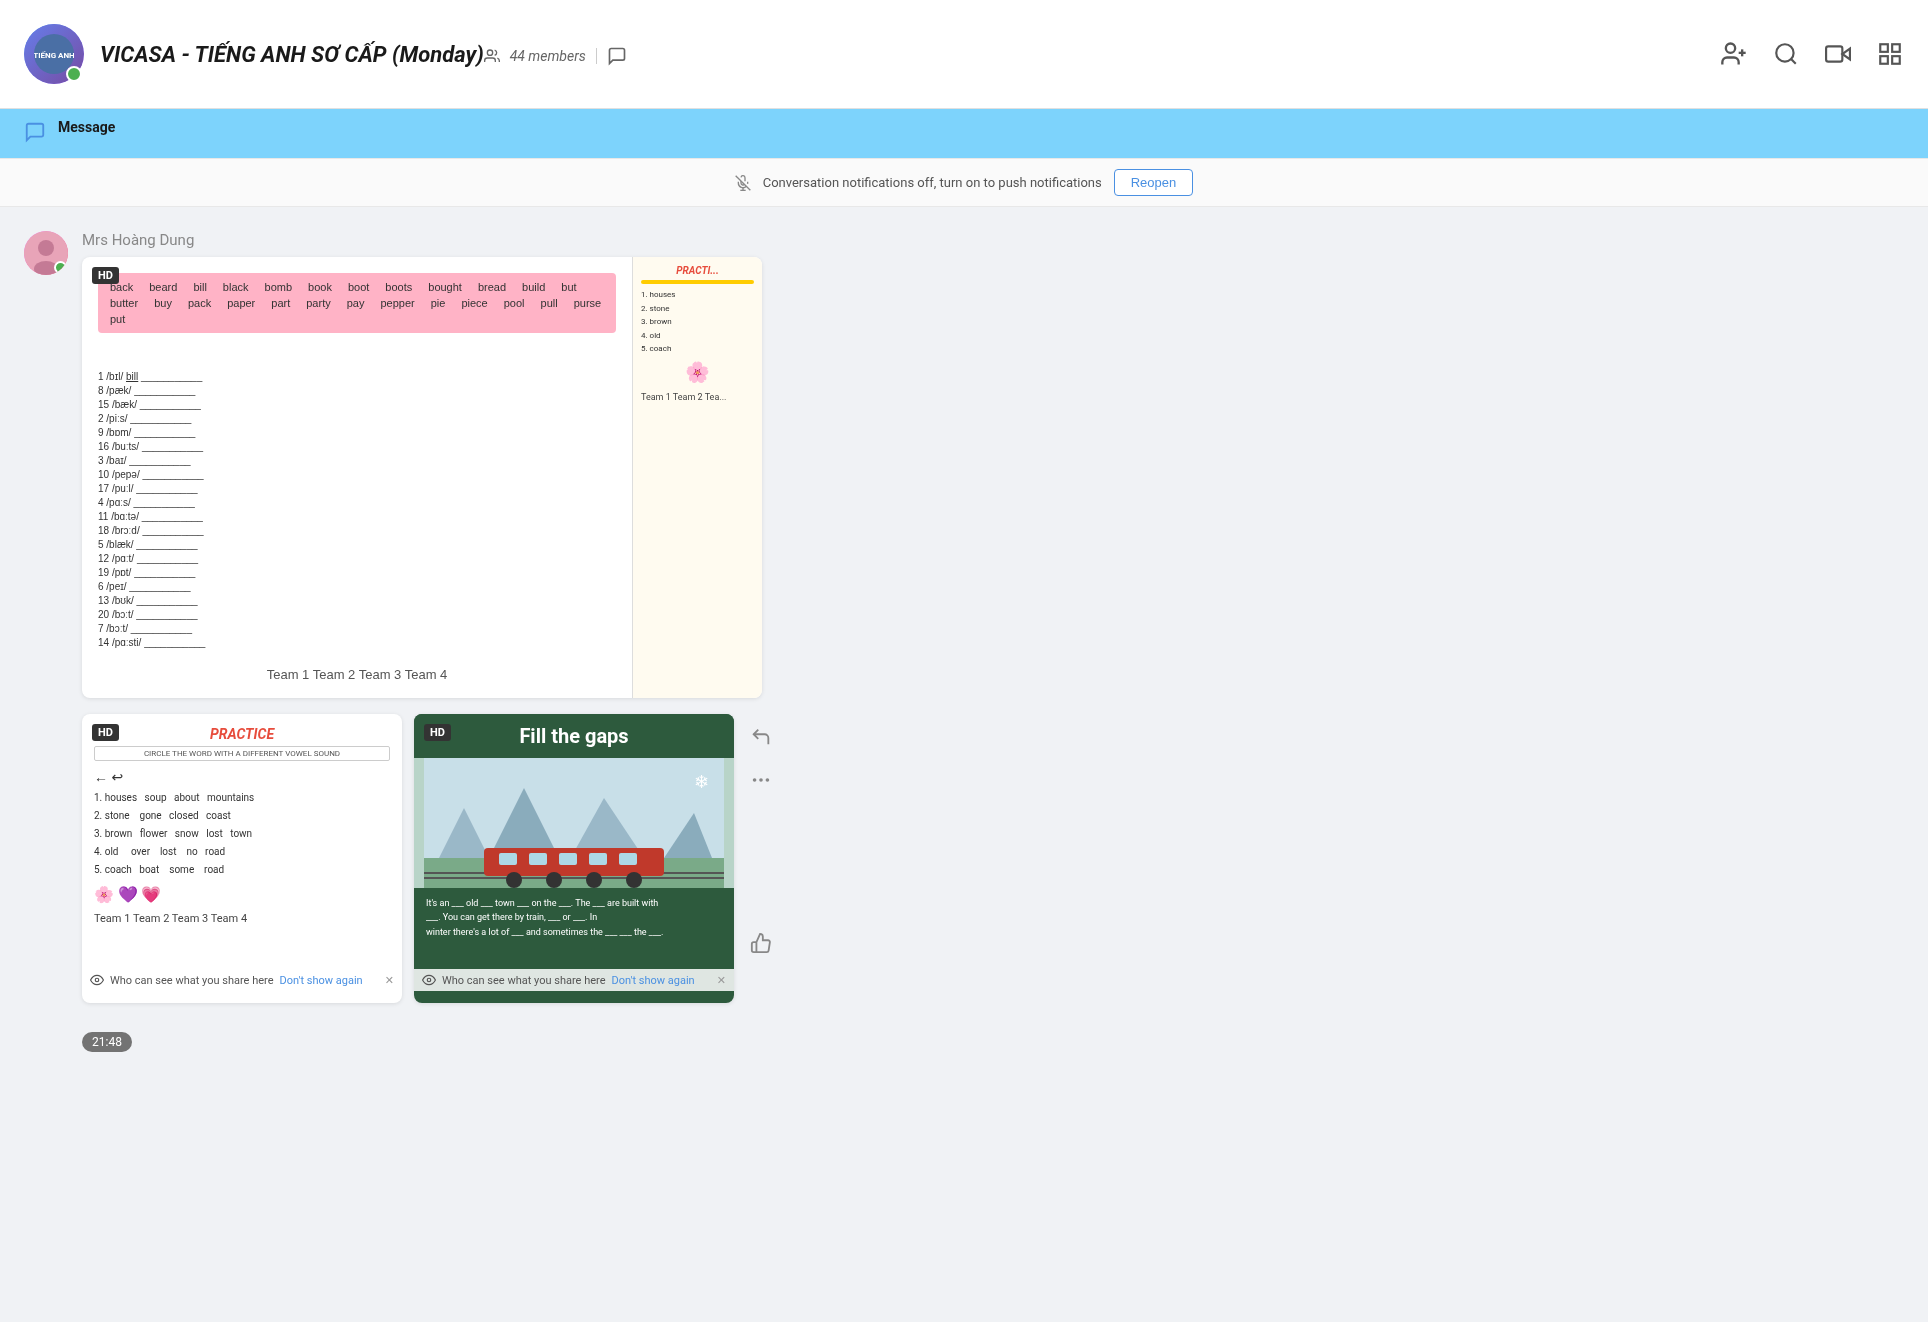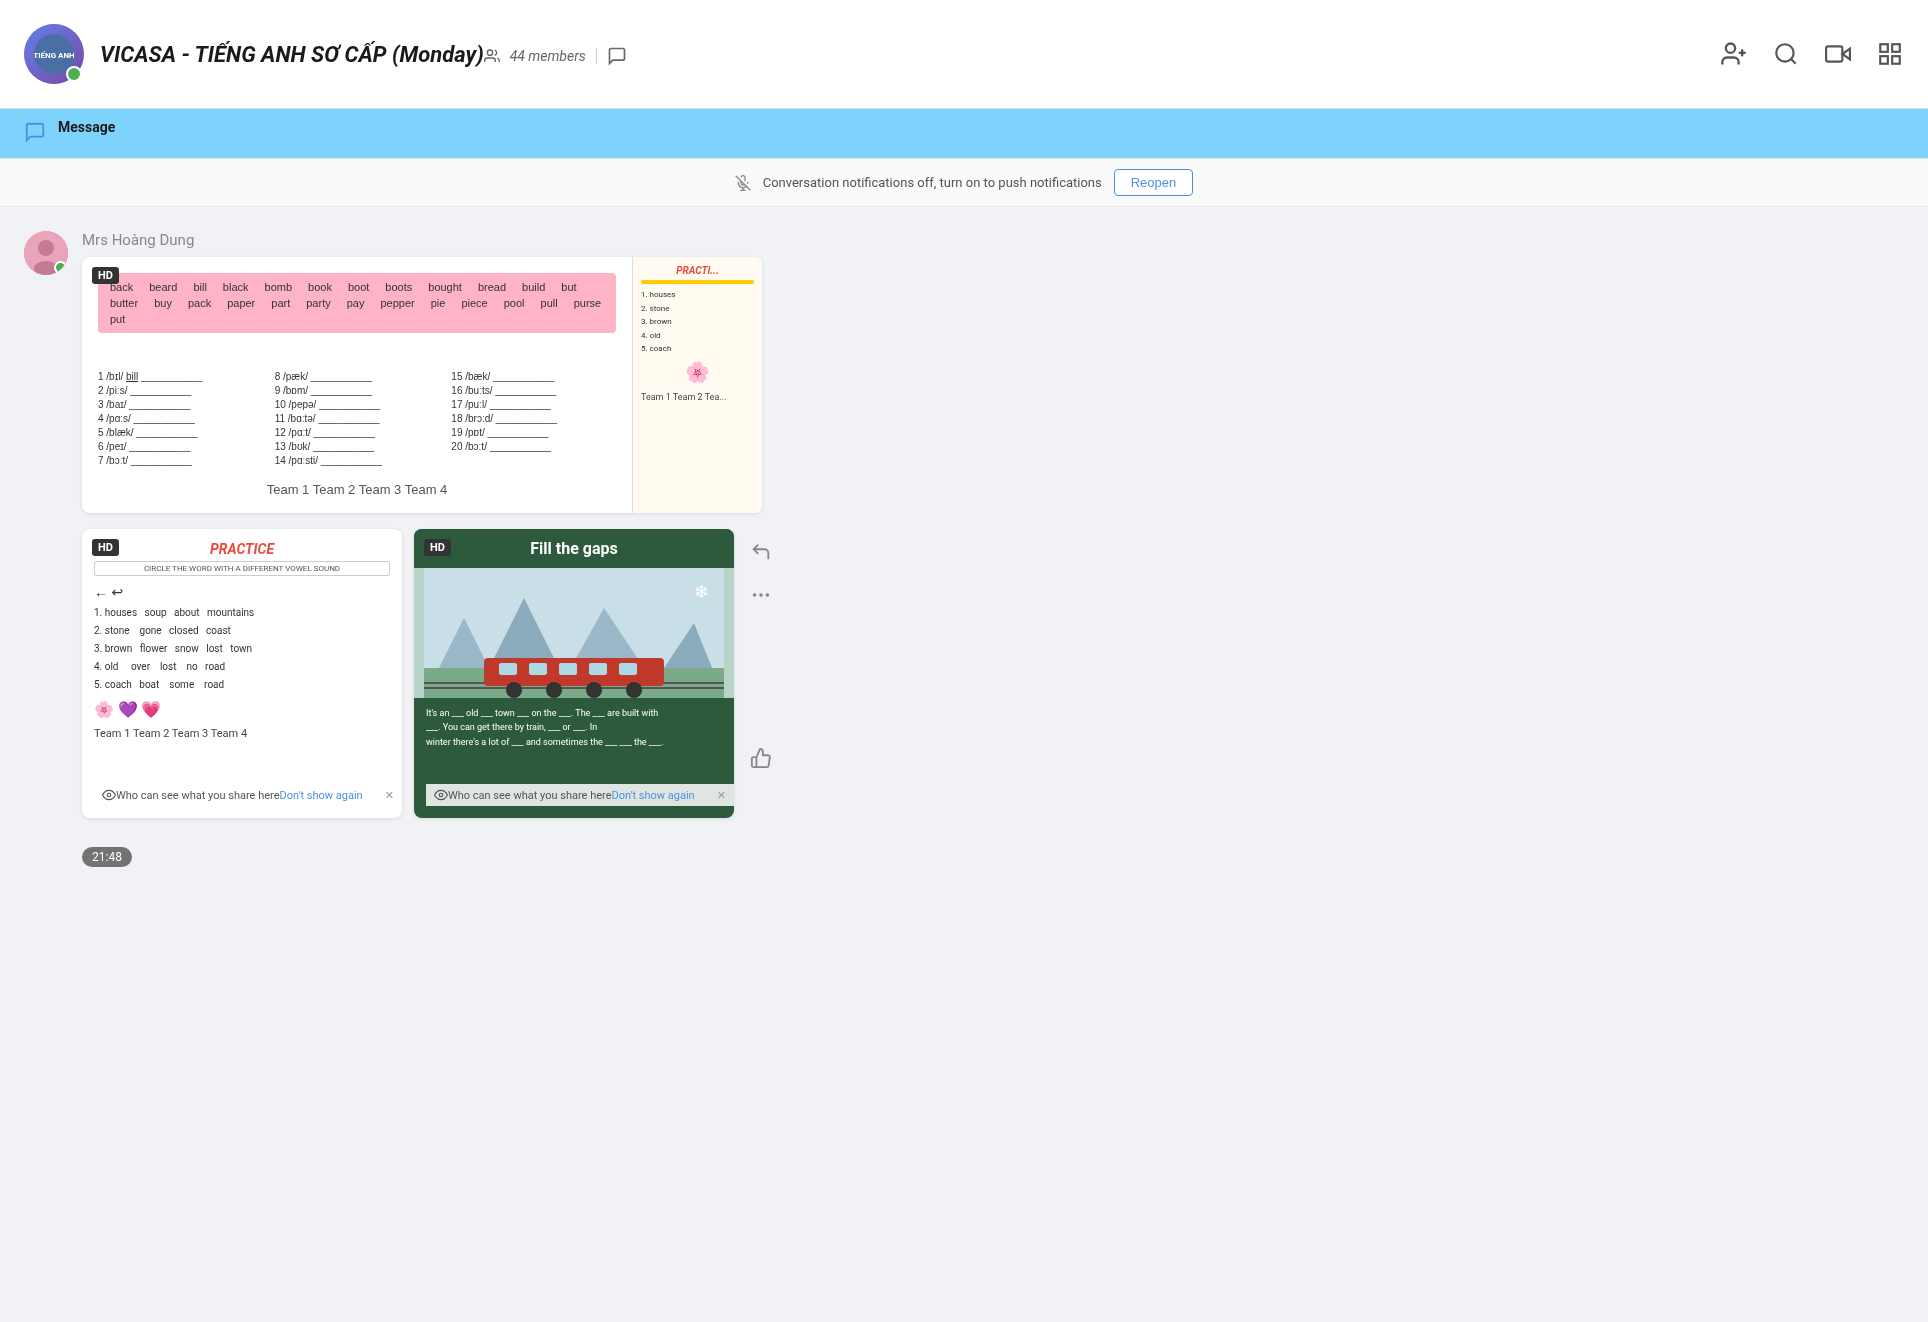--- a/index.html
+++ b/index.html
@@ -292,21 +292,21 @@
       line-height: 1.8;
     }
 
     
     .fill-card {
       width: 320px;
       background: #2d5a3d;
     }
     .fill-title {
       text-align: center;
-      font-size: 16px;
+      font-size: 20px;
       font-weight: 700;
       color: white;
       padding: 10px;
       background: #2d5a3d;
     }
     .fill-image-area {
       background: #b8d4c8;
       height: 130px;
       display: flex;
       align-items: center;
@@ -319,28 +319,28 @@
       padding: 8px 12px;
       color: white;
       font-size: 9px;
       line-height: 1.6;
     }
 
     
     .who-can-see {
       position: absolute;
       bottom: 12px;
-      left: 12px;
+      left: 0;
       right: 0;
       background: rgba(255,255,255,0.9);
       font-size: 11px;
       padding: 4px 8px;
       display: flex;
       align-items: center;
-      gap: 0;
+      gap: 6px;
       color: #555;
     }
     .who-can-see .dont-show {
       color: #4a90e2;
       cursor: pointer;
     }
     .who-can-see .close-x {
       margin-left: auto;
       cursor: pointer;
       color: #999;
@@ -561,21 +561,21 @@
                   <span>pay</span>
                   <span>pepper</span>
                   <span>pie</span>
                   <span>piece</span>
                   <span>pool</span>
                   <span>pull</span>
                   <span>purse</span>
                   <span>put</span>
                 </div>
 
-                <div style="display:grid; grid-template-columns: 1fr 1fr 1fr; gap: 3px 12px; font-size:10px; color:#333;margin-top:38px;">
+                <div style="display:grid; grid-template-columns: 1fr; gap: 3px 12px; font-size:10px; color:#333;margin-top:38px;">
                   <div>1 /bɪl/ <u>bill</u> ___________</div>
                   <div>8 /pæk/ ___________</div>
                   <div>15 /bæk/ ___________</div>
 
                   <div>2 /piːs/ ___________</div>
                   <div>9 /bɒm/ ___________</div>
                   <div>16 /buːts/ ___________</div>
 
                   <div>3 /baɪ/ ___________</div>
                   <div>10 /pepə/ ___________</div>

